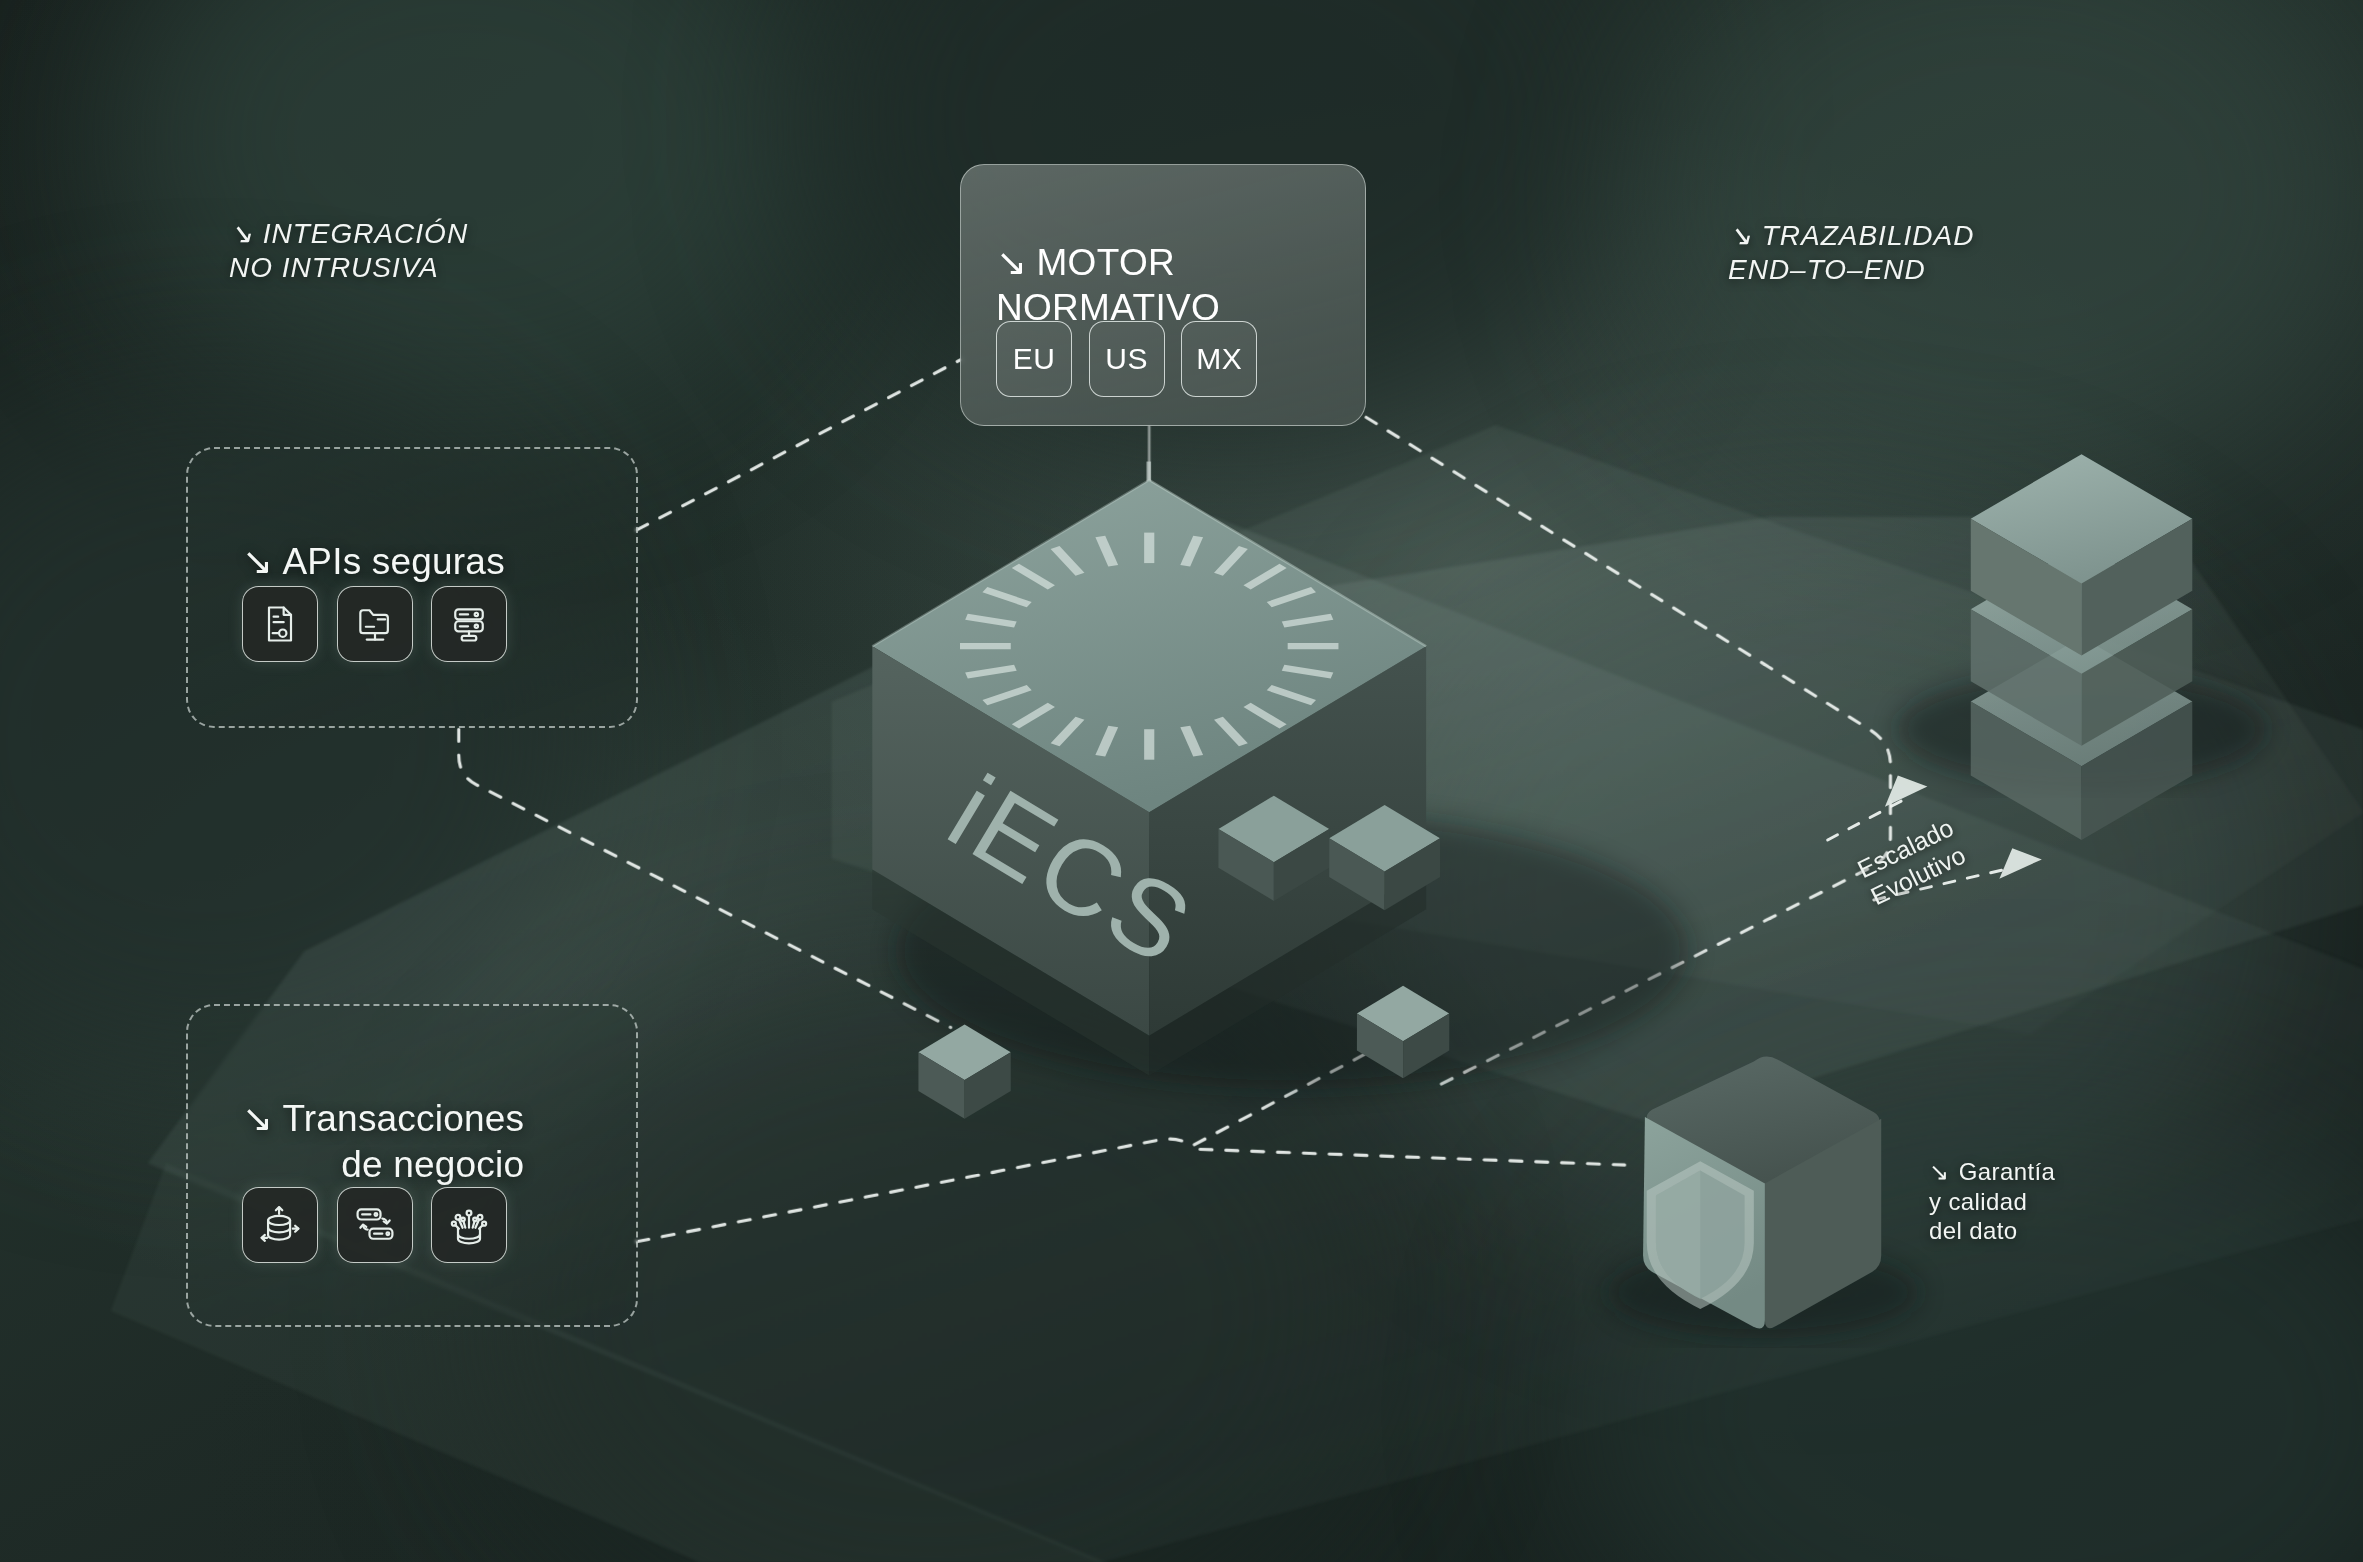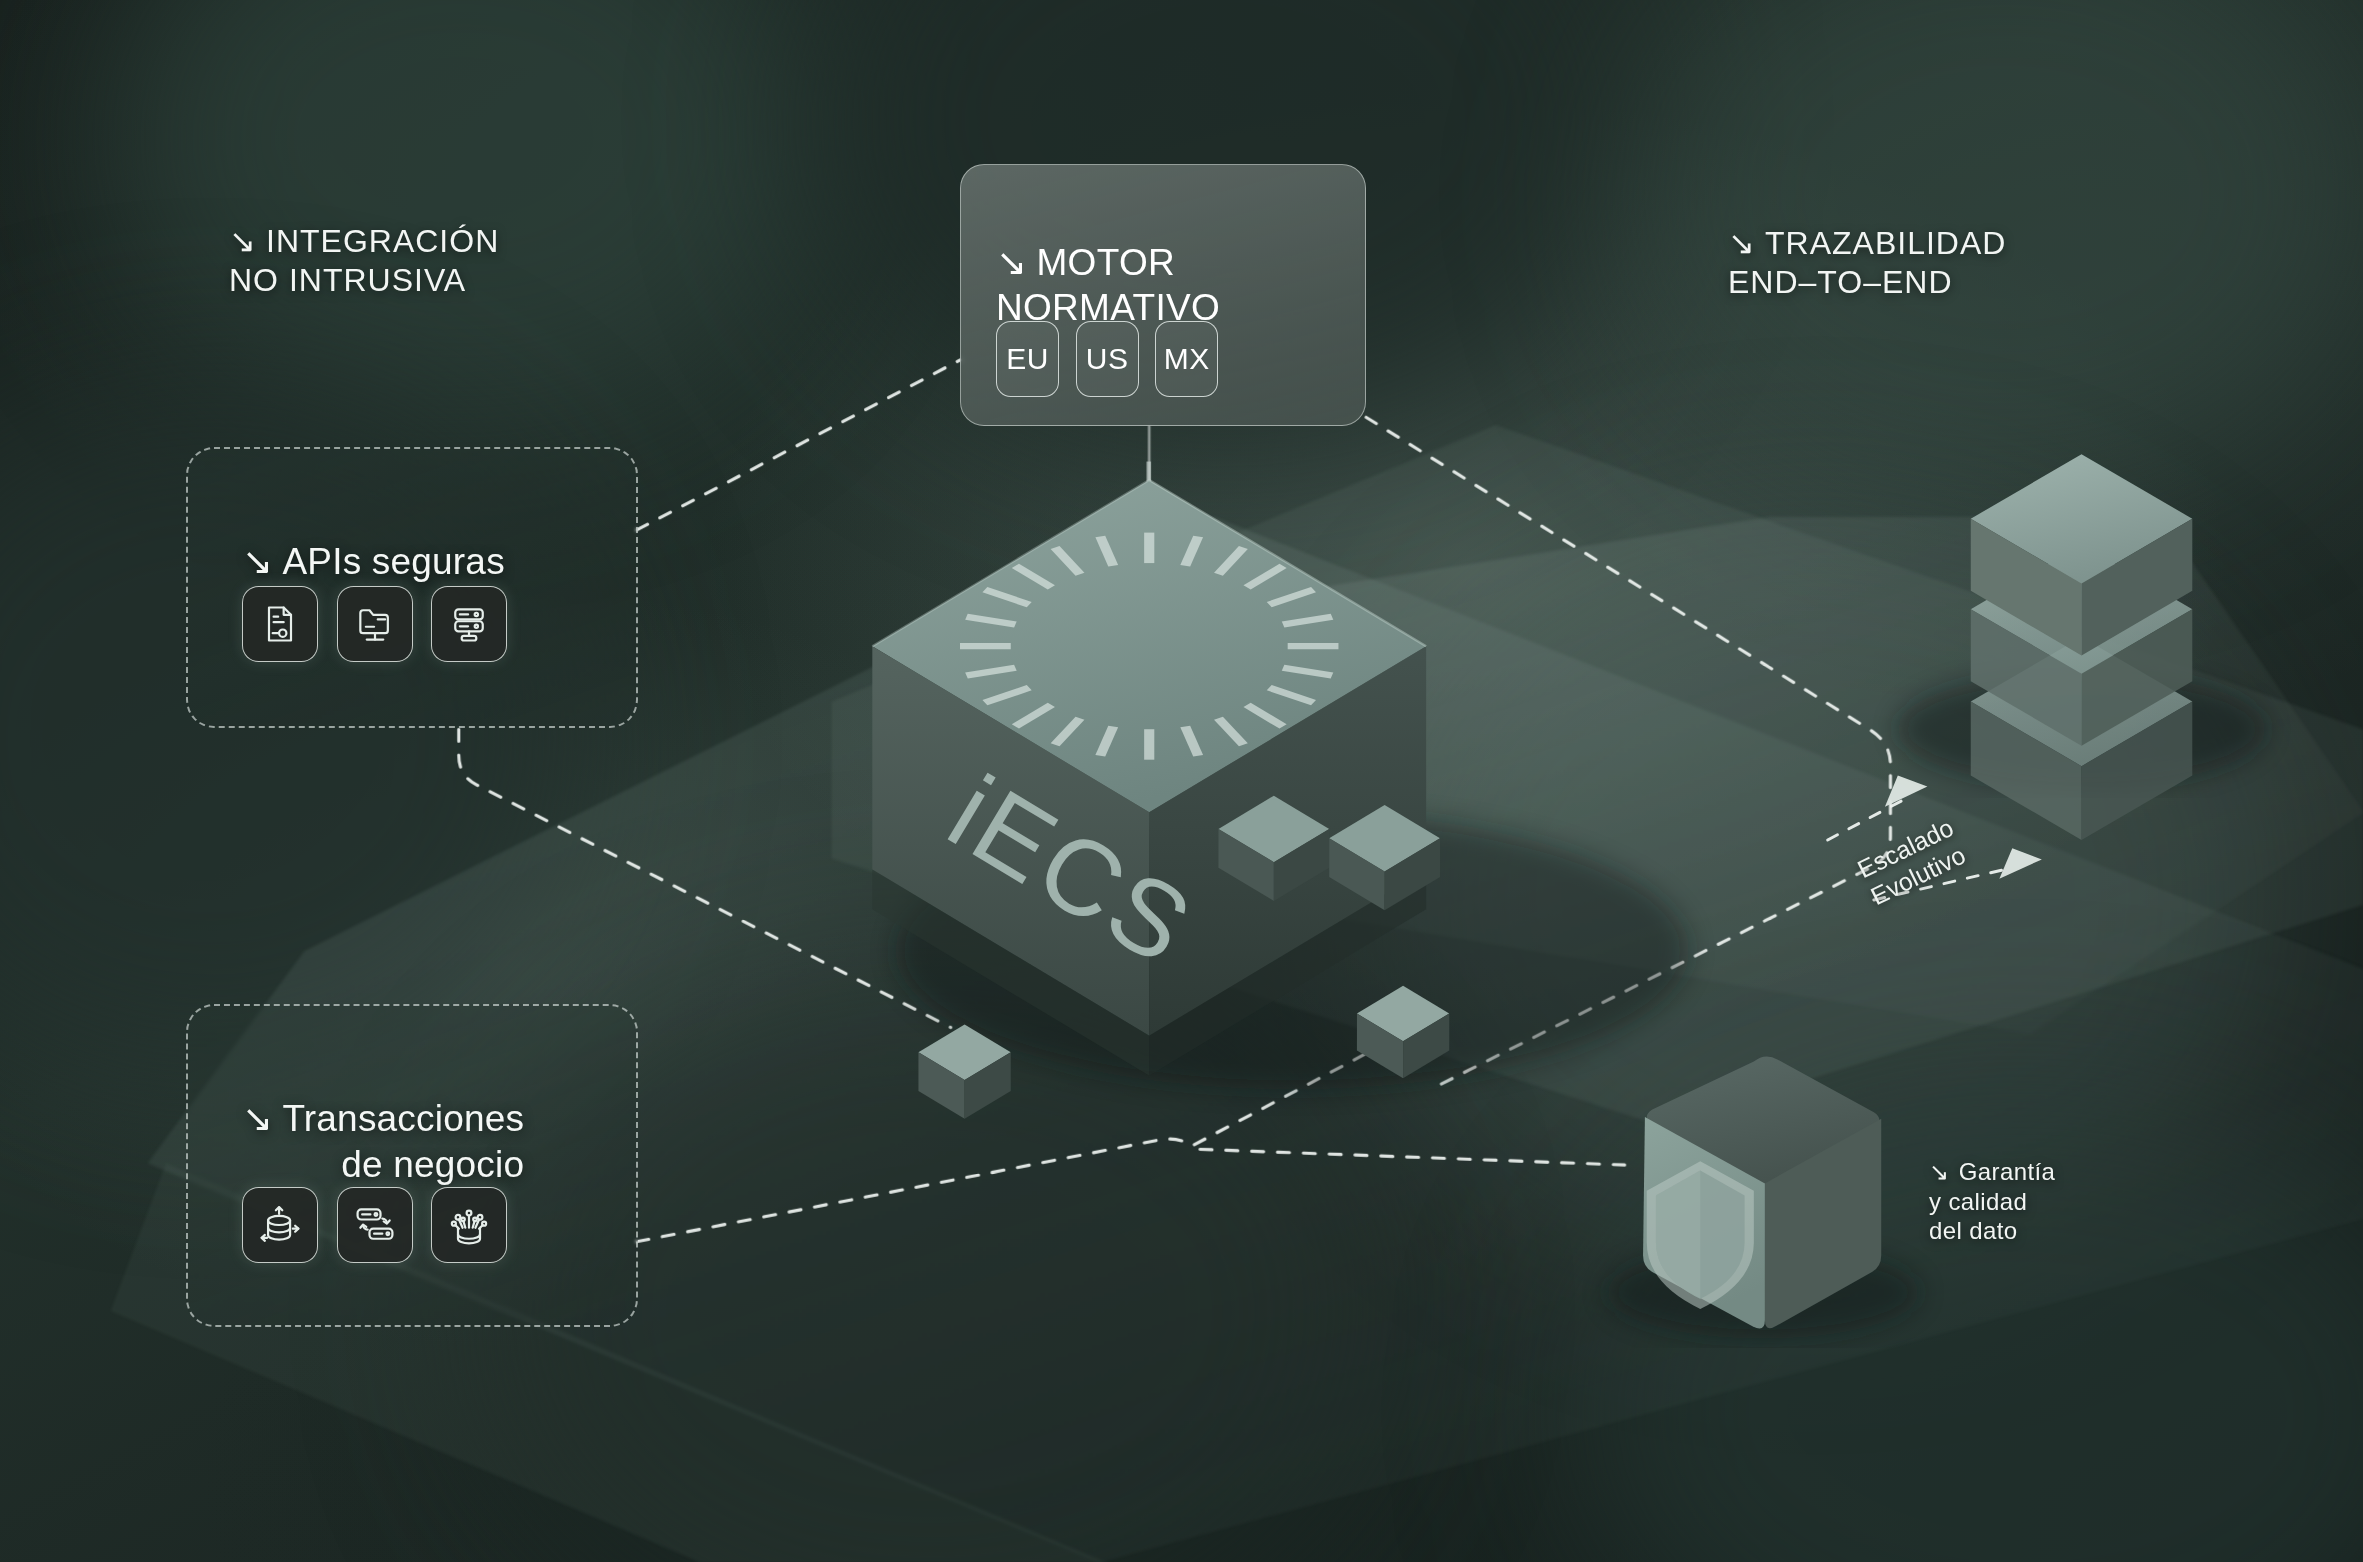--- a/index.html
+++ b/index.html
@@ -34,21 +34,21 @@
 
   
   .label {
     position: absolute;
     color: #f2f5f3;
     line-height: 1.22;
     letter-spacing: 0.4px;
     text-shadow: 0 1.8px 9.2px rgba(0,0,0,.55);
     white-space: pre-line;
   }
-  .label.caps { font-size: 32px; letter-spacing: 1px; }
+  .label.caps { font-size: 28px; letter-spacing: 1px; font-style: italic; }
   .label.sentence { font-size: 24px; }
   .arrow-glyph { display: inline-block; margin-right: 9.2px; }
 
   
   .card {
     position: absolute;
     border: 2.3px dashed rgba(228,236,232,.62);
     border-radius: 28px;
     background: linear-gradient(160deg, rgba(40,56,50,.30), rgba(26,38,34,.12));
     backdrop-filter: blur(1.8px);
@@ -82,21 +82,21 @@
     background: linear-gradient(165deg, rgba(122,132,128,.68), rgba(92,102,98,.52));
     backdrop-filter: blur(2.8px);
   }
   #motor-card .motor-title {
     position: absolute; left: 35px; top: 29.5px;
     color: #ffffff; font-size: 37px; line-height: 1.22;
     letter-spacing: 0.3px; white-space: pre-line;
   }
   .chips { position: absolute; left: 35px; bottom: 28px; display: flex; gap: 16.6px; }
   .chip {
-    width: 63px; height: 76px;
+    width: 76px; height: 76px;
     border: 1.8px solid rgba(240,246,243,.78);
     border-radius: 14.8px;
     display: flex; align-items: center; justify-content: center;
     color: #fff; font-size: 30px; letter-spacing: 0.5px;
     background: rgba(255,255,255,.04);
   }
 
   
   #escalado {
     position: absolute;

